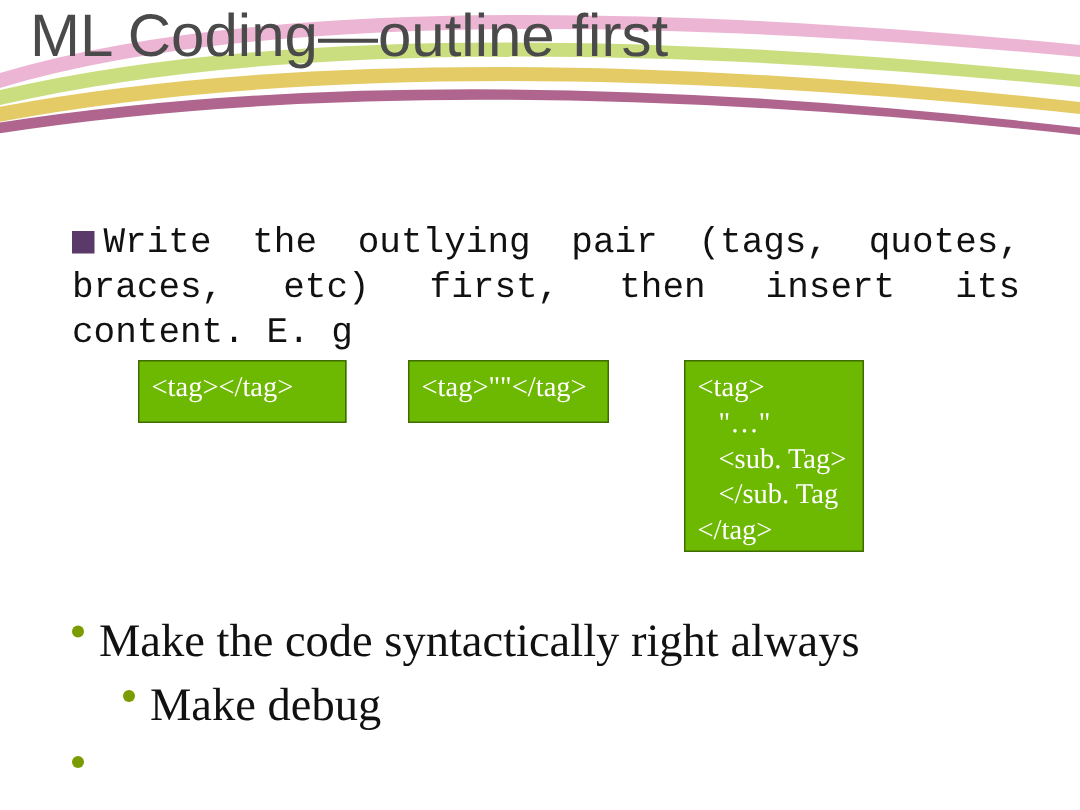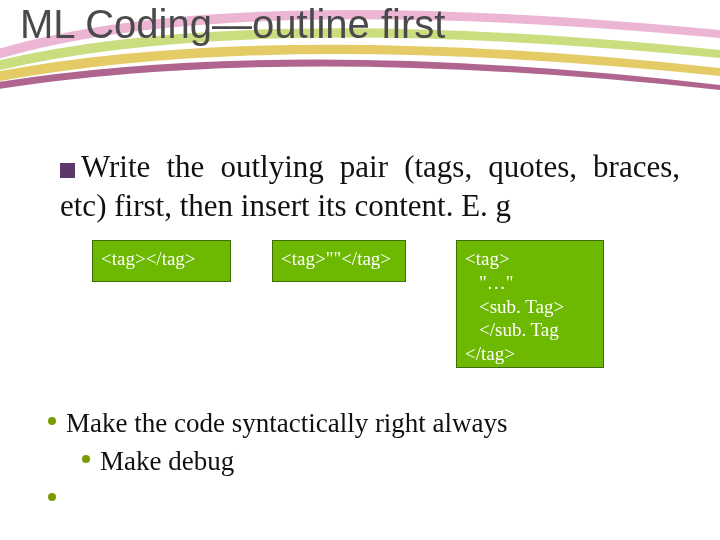--- a/index.html
+++ b/index.html
@@ -31,26 +31,25 @@
     color: #4a4a4a;
     font-weight: 400;
     letter-spacing: 0px;
     margin-left: 16px;
   }
   .point1 {
     position: absolute;
     top: 148px;
     left: 48px;
     right: 40px;
-    font-size: 31px;
-    font-family: Liberation Serif, serif;
+    font-size: 24px;
+    font-family: Liberation Mono, monospace;
     color: #111;
     text-align: justify;
     line-height: 1.25;
-    margin-left: 12px;
   }
   .point1 .bullet {
     display: inline-block;
     width: 15px;
     height: 15px;
     background: #5b3a6a;
     vertical-align: -1px;
     margin-right: 6px;
   }
   .code-box {
@@ -59,29 +58,29 @@
     border: 1px solid #3f6d00;
     color: #ffffff;
     font-family: "Times New Roman", serif;
     font-size: 19px;
     padding: 6px 8px;
     box-sizing: border-box;
     line-height: 1.25;
   }
   .box1 { top: 240px; left: 92px;  width: 139px; height: 42px; }
   .box2 { top: 240px; left: 272px; width: 134px; height: 42px; }
-  .box3 { top: 240px; left: 456px; width: 148px; height: 128px; }
+  .box3 { top: 240px; left: 456px; width: 120px; height: 128px; }
   .indent { padding-left: 14px; display: block; }
   .notes {
     position: absolute;
     top: 405px;
     left: 48px;
     right: 40px;
     font-family: "Times New Roman", Georgia, serif;
-    font-size: 27px;
+    font-size: 31px;
     color: #111;
     line-height: 1.4;
   }
   .notes .row { display: flex; align-items: flex-start; }
   .notes .dot {
     width: 8px; height: 8px; border-radius: 50%;
     background: #7a9c00; margin-top: 12px; margin-right: 10px; flex: 0 0 auto;
   }
   .notes .sub { margin-left: 34px; }
 </style>

